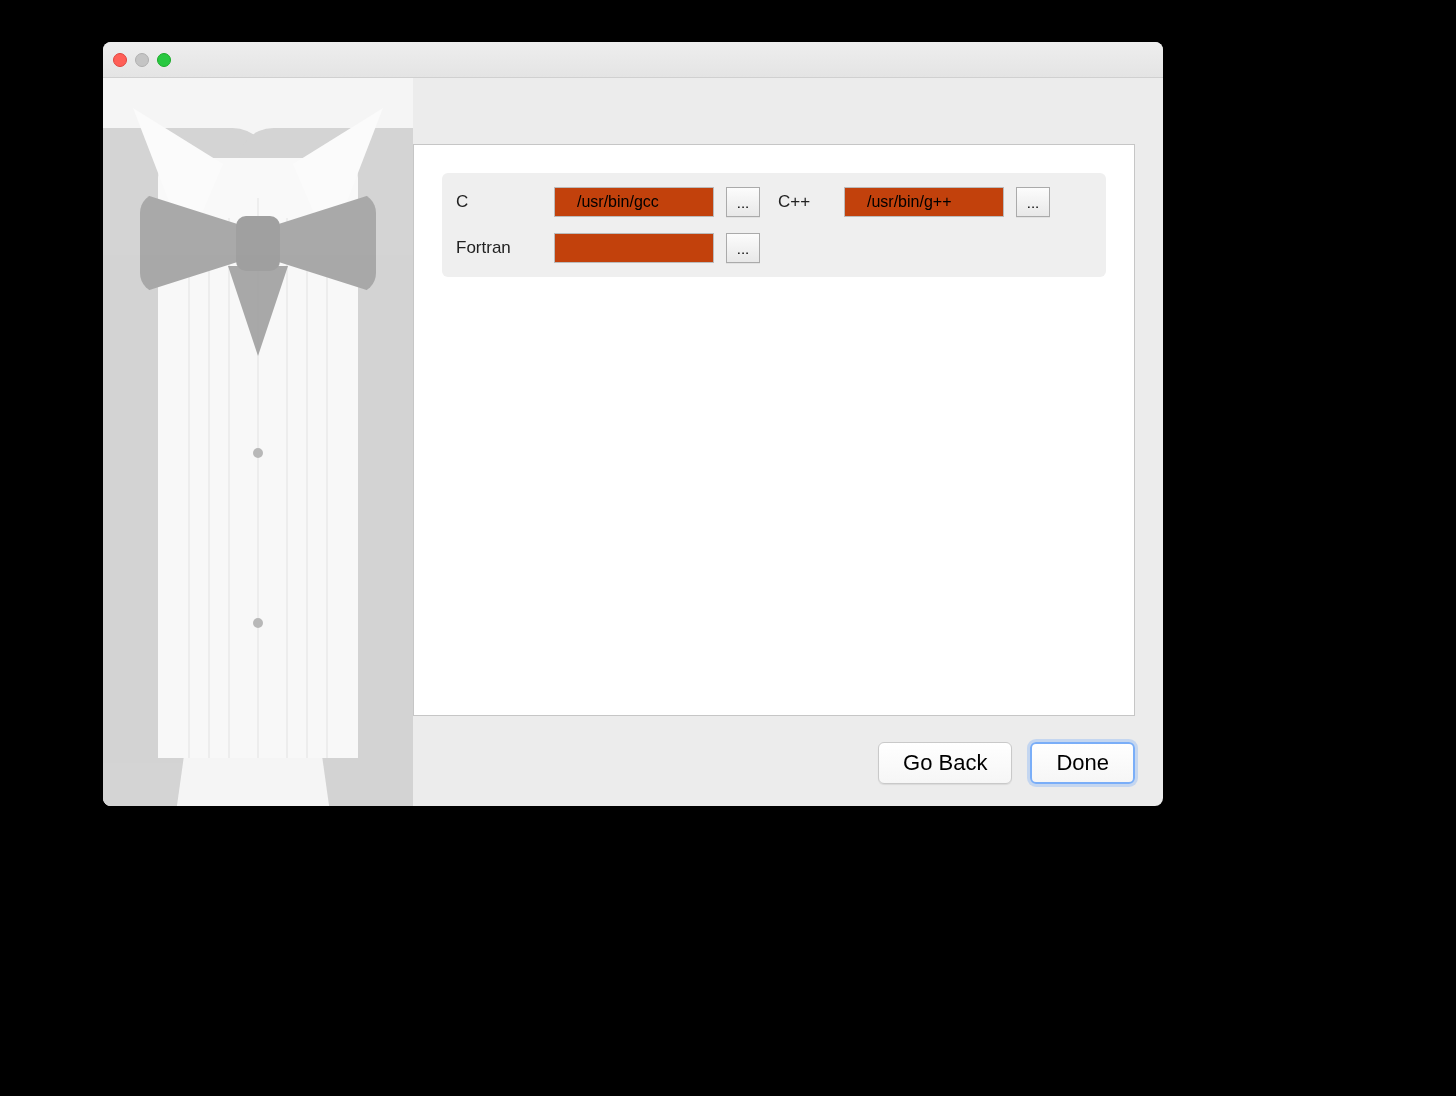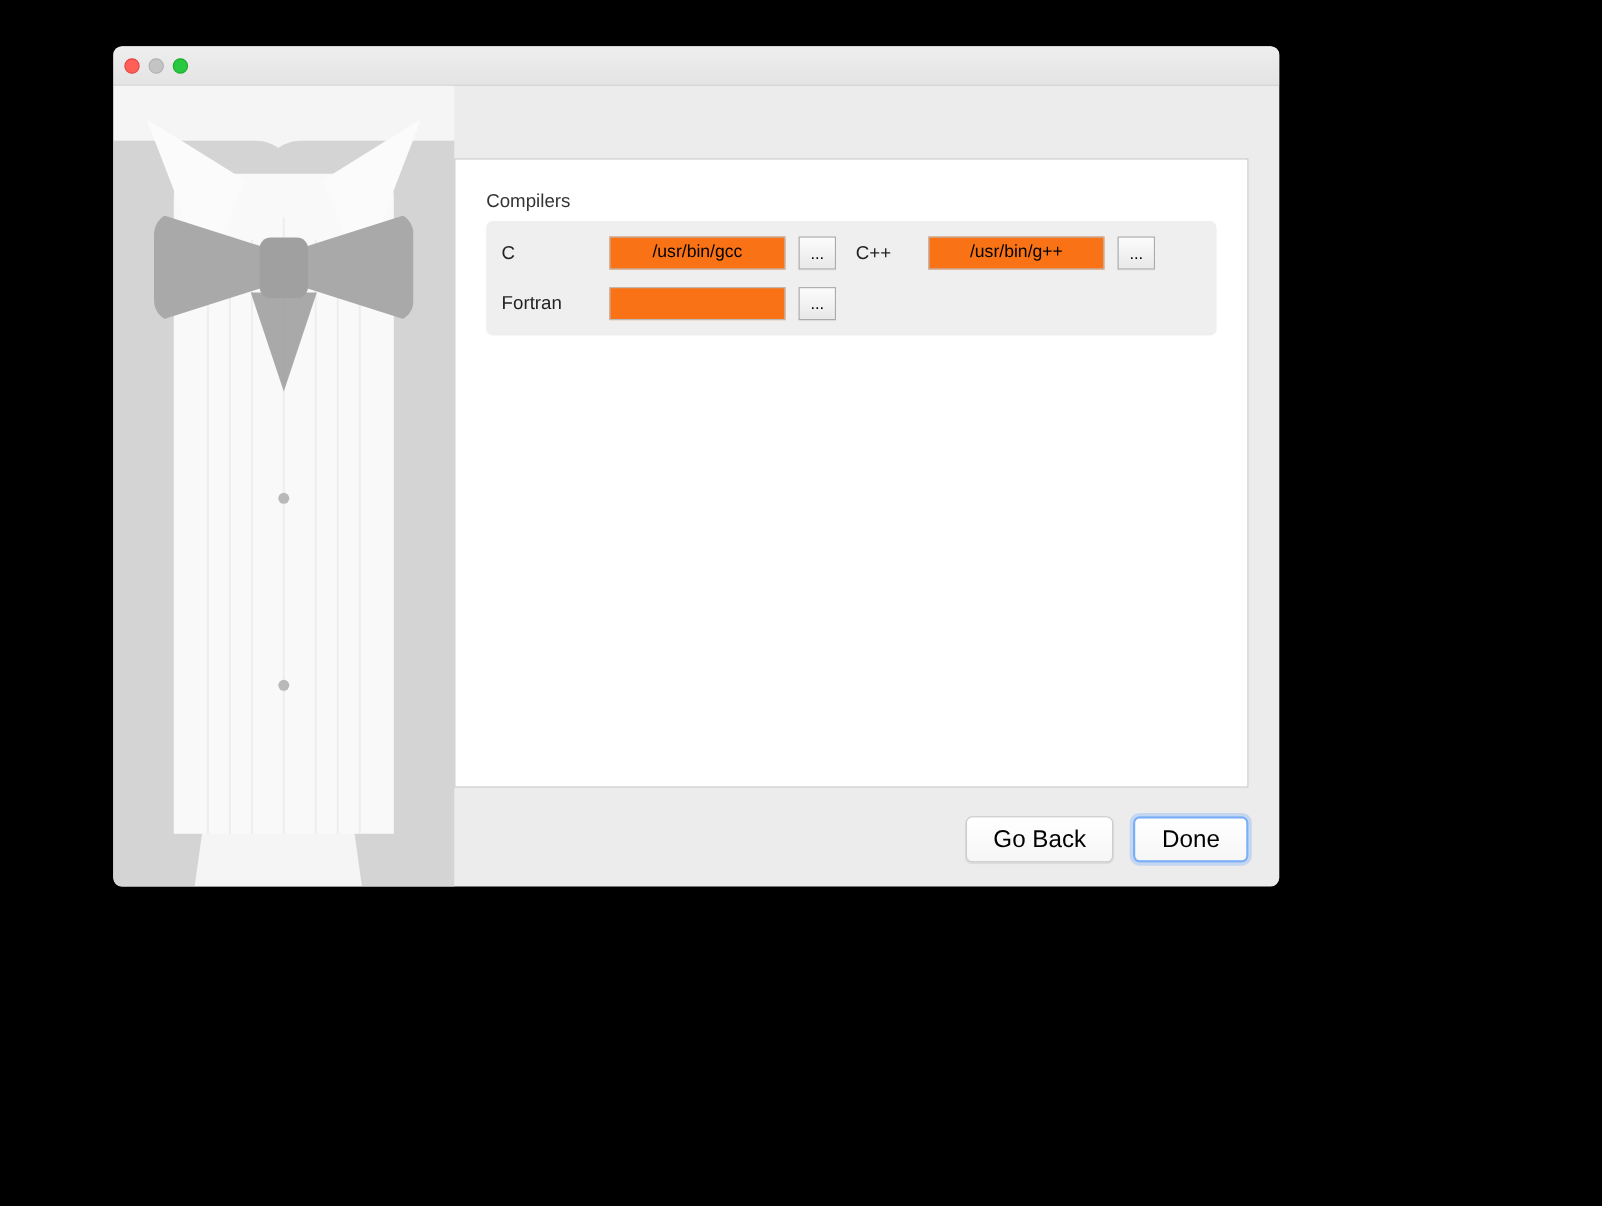--- a/index.html
+++ b/index.html
@@ -232,25 +232,24 @@
     }
     .field-label {
       font-size: 17px;
       color: #222;
       width: 86px;
     }
     .text-input {
       width: 160px;
       height: 30px;
       border: 1px solid #bbb;
-      background: #f97316;
+      background: #c2410c;
       font-size: 16px;
       padding: 2px 22px;
       font-family: inherit;
-      text-align: center;
     }
     .browse-btn {
       width: 34px;
       height: 30px;
       border: 1px solid #aaa;
       background: linear-gradient(to bottom, #fcfcfc, #e8e8e8);
       font-size: 15px;
       display: flex;
       align-items: center;
       justify-content: center;
@@ -313,21 +312,20 @@
         <div class="tux-bowtie">
           <div class="bow-left"></div>
           <div class="bow-right"></div>
           <div class="bow-knot"></div>
         </div>
       </div>
     </div>
 
     <div class="main-panel">
       <div class="frame">
-        <div class="section-title">Compilers</div>
         <div class="group">
           <div class="row-pair">
             <div class="field">
               <div class="field-label">C</div>
               <input class="text-input" type="text" value="/usr/bin/gcc" style="">
               <div class="browse-btn">...</div>
             </div>
             <div class="field">
               <div class="field-label" style="width:54px">C++</div>
               <input class="text-input" type="text" value="/usr/bin/g++" style="">

